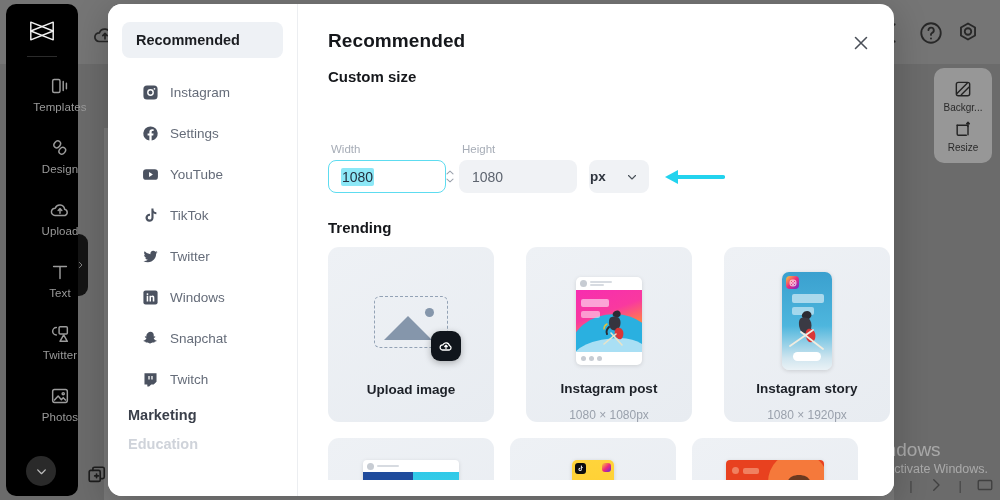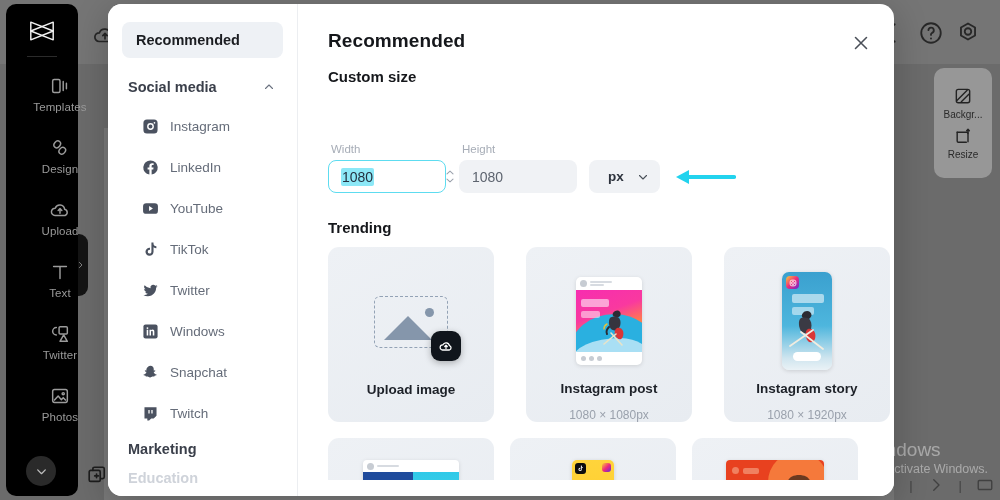--- a/index.html
+++ b/index.html
@@ -67,21 +67,21 @@
   }
   .rail-handle svg { width: 9px; height: 12px; }
 
   .bottom-left-icon {
     position: absolute; left: 86px; top: 464px; width: 22px; height: 22px; color: #1d1d1d;
   }
   .bottom-left-icon svg { width:100%; height:100%; display:block; }
 
   
   .right-panel {
-    position: absolute; right: 8px; top: 68px; width: 58px; height: 110px;
+    position: absolute; right: 8px; top: 68px; width: 58px; height: 95px;
     background: rgba(255,255,255,0.30); border-radius: 10px;
     display: flex; flex-direction: column; align-items: center; justify-content: center;
     gap: 6px; z-index: 2;
   }
   .rp-item { display:flex; flex-direction:column; align-items:center; gap:3px; color:#232323; }
   .rp-item .rpi { width: 20px; height: 20px; }
   .rp-item .rpi svg { width:100%; height:100%; display:block; }
   .rp-item .rpl { font-size: 10px; color: #2a2a2a; }
 
   
@@ -165,23 +165,23 @@
   .inp.plain { background: #f0f2f5; border: 1.6px solid transparent; color: #5d646f; }
 
   .spinner {
     width: 14px; height: 33px; display: flex; flex-direction: column;
     align-items: center; justify-content: center; gap: 3px; color: #9aa1ac;
     margin: 0 2px 0 -3px;
   }
   .spinner svg { width: 8px; height: 5px; display: block; }
 
   .unit {
-    width: 71px; height: 33px; border-radius: 8px; background: #f0f2f5;
+    width: 60px; height: 33px; border-radius: 8px; background: #f0f2f5;
     display: flex; align-items: center; justify-content: space-between;
-    padding: 0 11px 0 19px; margin-left: 12px;
+    padding: 0 11px 0 1px; margin-left: 12px;
     font-size: 13.5px; font-weight: bold; color: #2d333d; margin-top: 40px;
   }
   .unit .u-caret { width: 12px; height: 12px; color: #4a5159; }
   .unit .u-caret svg { width:100%; height:100%; display:block; }
 
   .arrow-anno { margin-left: 14px; width: 62px; height: 33px; display:flex; align-items:center; }
   .arrow-anno svg { width: 62px; height: 20px; display:block; }
 
   .create-btn {
     margin-left: auto; width: 75px; height: 33px; border-radius: 8px;
@@ -446,45 +446,37 @@
     </div>
   </div>
 
   <div class="modal">
 
     <div class="mnav">
       <div class="mnav-top">
         <span>Recommended</span>
       </div>
 
-      <div class="mnav-group">
-        <span class="g-label">Social media</span>
-        <span class="g-caret">
-          <svg viewBox="0 0 24 24" fill="none" stroke="currentColor" stroke-width="2.2" stroke-linecap="round" stroke-linejoin="round">
-              <path d="M5 15l7-7 7 7"></path>
-            </svg>
-        </span>
-      </div>
 
       <div class="mnav-item">
         <span class="mi-icon">
           <svg viewBox="0 0 24 24" fill="currentColor">
             <path d="M7 2h10a5 5 0 0 1 5 5v10a5 5 0 0 1-5 5H7a5 5 0 0 1-5-5V7a5 5 0 0 1 5-5zm5 5.2A4.8 4.8 0 1 0 16.8 12 4.8 4.8 0 0 0 12 7.2zm0 2a2.8 2.8 0 1 1-2.8 2.8A2.8 2.8 0 0 1 12 9.2zM17.6 5.6a1.2 1.2 0 1 0 1.2 1.2 1.2 1.2 0 0 0-1.2-1.2z"></path>
           </svg>
         </span>
         <span class="mi-label">Instagram</span>
       </div>
 
       <div class="mnav-item">
         <span class="mi-icon">
           <svg viewBox="0 0 24 24" fill="currentColor">
             <path d="M12 2a10 10 0 0 0-1.6 19.9v-7H7.9V12h2.5V9.8c0-2.5 1.5-3.9 3.8-3.9 1.1 0 2.2.2 2.2.2v2.4h-1.2c-1.2 0-1.6.8-1.6 1.6V12h2.7l-.4 2.9h-2.3v7A10 10 0 0 0 12 2z"></path>
           </svg>
         </span>
-        <span class="mi-label">LinkedIn</span>
+        <span class="mi-label">Settings</span>
       </div>
 
       <div class="mnav-item">
         <span class="mi-icon">
           <svg viewBox="0 0 24 24" fill="currentColor">
             <rect x="1.5" y="4.5" width="21" height="15" rx="4.5"></rect>
             <path d="M10 8.6l5.4 3.4L10 15.4z" fill="#fff"></path>
           </svg>
         </span>
         <span class="mi-label">YouTube</span>

